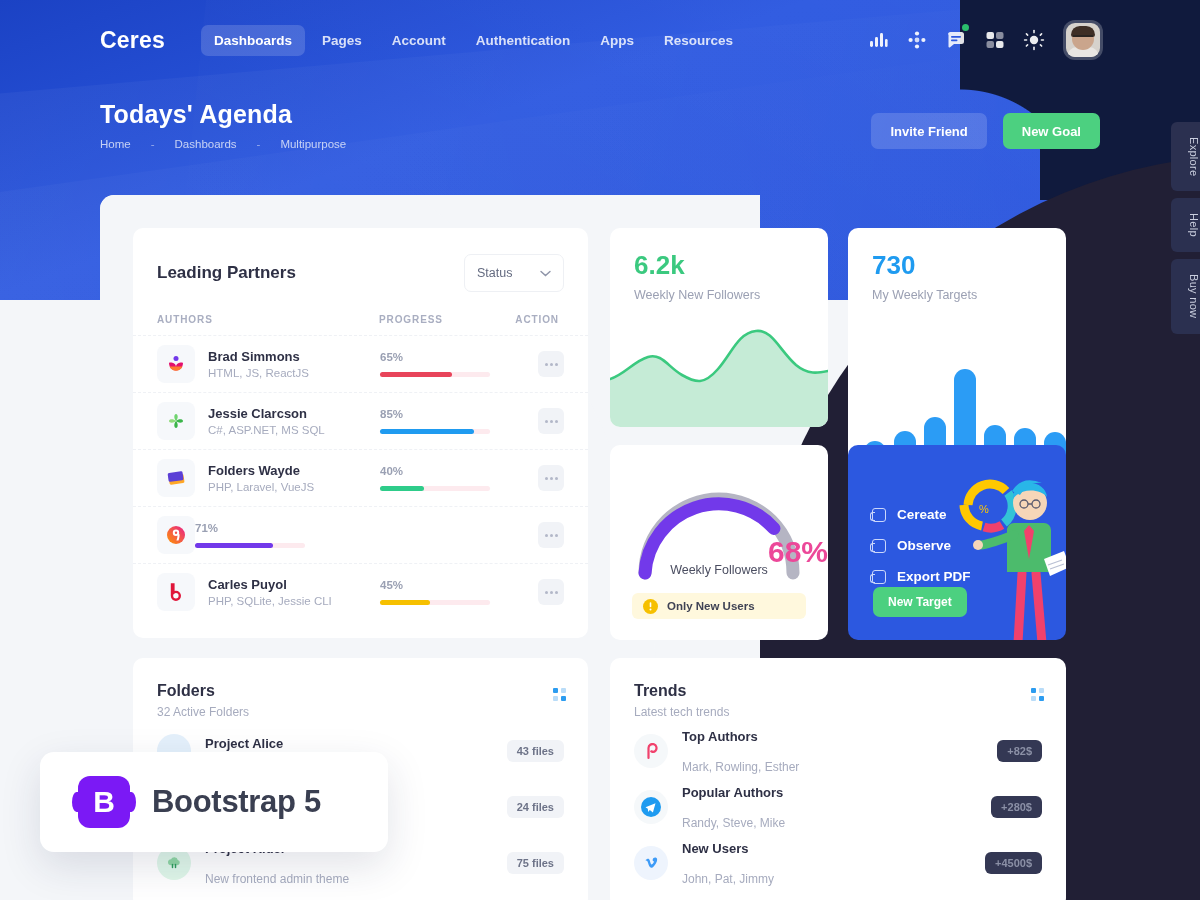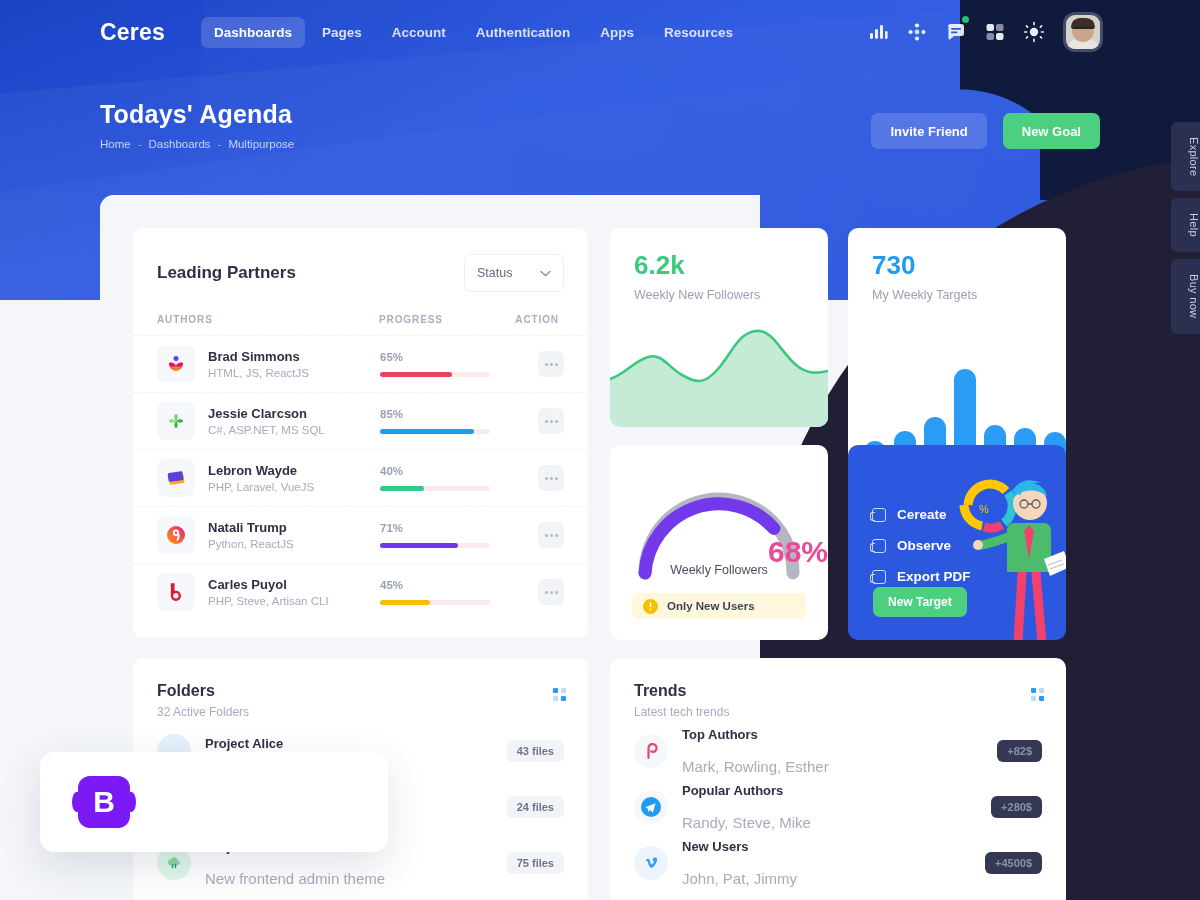--- a/index.html
+++ b/index.html
@@ -57,21 +57,21 @@
     -webkit-mask-image: radial-gradient(circle 600px at -44px 480px, #000 599px, transparent 600px);
     mask-image: radial-gradient(circle 600px at -44px 480px, #000 599px, transparent 600px);
   }
   .sheet-plain {
     position: absolute; left: 100px; top: 195px; width: 660px; height: 705px;
     background: #f4f6f9; border-top-left-radius: 14px;
   }
 
   
   .navbar {
-    position: absolute; left: 0; top: 0; width: 1200px; height: 64px;
+    position: absolute; left: 0; top: 8px; width: 1200px; height: 64px;
     display: flex; align-items: center; padding: 0 100px; z-index: 30;
   }
   .brand { color: #fff; font-size: 23px; font-weight: bold; letter-spacing: .2px; }
   .nav-links { display: flex; align-items: center; margin-left: 36px; gap: 4px; }
   .nav-link {
     color: rgba(255,255,255,.82); font-size: 13.5px; font-weight: bold;
     padding: 8px 13px; border-radius: 7px; cursor: pointer; white-space: nowrap;
   }
   .nav-link.active { background: rgba(255,255,255,.16); color: #fff; }
   .nav-right { margin-left: auto; display: flex; align-items: center; gap: 17px; }
@@ -90,21 +90,21 @@
   .avatar .body { position: absolute; left: 1px; top: 24px; width: 32px; height: 12px;
     border-radius: 10px 10px 0 0; background: #e9e6e2; }
   .dot-green {
     position: absolute; right: -2px; top: -5px; width: 7px; height: 7px;
     border-radius: 50%; background: #2ecc71;
   }
 
   
   .page-head { position: absolute; left: 100px; top: 100px; z-index: 25; }
   .page-title { color: #fff; font-size: 25px; font-weight: bold; letter-spacing: .2px; }
-  .breadcrumb { margin-top: 9px; display: flex; align-items: center; gap: 7px; }
+  .breadcrumb { margin-top: 9px; display: flex; align-items: center; gap: 20px; }
   .crumb { color: rgba(255,255,255,.72); font-size: 11.5px; }
   .crumb.sep { color: rgba(255,255,255,.5); }
 
   .head-actions {
     position: absolute; right: 100px; top: 113px; display: flex; align-items: center; gap: 16px; z-index: 25;
   }
   .search-box {
     width: 240px; height: 36px; border-radius: 7px;
     border: 1px solid rgba(255,255,255,.28); background: rgba(255,255,255,.07);
     display: flex; align-items: center; padding: 0 14px; gap: 10px;
@@ -189,21 +189,21 @@
   .sec-sub { font-size: 12px; color: #a6abbe; margin-top: 5px; }
   .grid-ico { position: absolute; right: 22px; top: 30px; display: grid;
     grid-template-columns: 5px 5px; gap: 3px; cursor: pointer; }
   .grid-ico i { width: 5px; height: 5px; background: #2c9cf0; display: block; border-radius: 1px; }
   .grid-ico i:nth-child(2), .grid-ico i:nth-child(3) { background: #b9dcf8; }
 
   .frow { display: flex; align-items: center; padding: 11px 24px; height: 56px; }
   .f-ico { width: 34px; height: 34px; border-radius: 50%; flex-shrink: 0; }
   .f-txt { margin-left: 14px; }
   .f-txt b { display: block; font-size: 13px; color: #2e3045; }
-  .f-txt span { display: block; font-size: 15px; color: #a6abbe; margin-top: 16px; }
+  .f-txt span { display: block; font-size: 12px; color: #a6abbe; margin-top: 16px; }
   .f-badge {
     margin-left: auto; font-size: 11px; font-weight: bold; color: #6d7388;
     background: #f1f3f7; border-radius: 6px; padding: 5px 10px;
   }
   .t-badge {
     margin-left: auto; font-size: 11px; font-weight: bold; color: #8b90a6;
     background: #343854; border-radius: 6px; padding: 5px 10px;
   }
 
   
@@ -412,21 +412,21 @@
   </div>
 
   <div class="prow">
     <div class="p-ico">
       <svg width="24" height="24" viewBox="0 0 24 24">
         <rect x="5" y="9" width="15" height="9" rx="1.6" fill="#ffa726" transform="rotate(-8 12 13)"></rect>
         <rect x="4" y="6" width="15" height="9" rx="1.6" fill="#5b3fd6" transform="rotate(-8 12 10)"></rect>
       </svg>
     </div>
     <div class="p-name">
-      <b>Lebron Wayde</b>
+      <b>Folders Wayde</b>
       <span>PHP, Laravel, VueJS</span>
     </div>
     <div class="p-prog">
       <div class="pct">40%</div>
       <div class="bar" style="background:#fdeaee">
         <div class="bar-in" style="width:40%;background:#2ecc8a"></div>
       </div>
     </div>
     <div class="dots-btn">
         <i></i>
@@ -442,24 +442,20 @@
             <linearGradient id="g9" x1="0" y1="1" x2="1" y2="0">
           <stop offset="0" stop-color="#ff9800"></stop>
               <stop offset="1" stop-color="#e91e8c"></stop>
         </linearGradient>
           </defs>
         <circle cx="12" cy="12" r="9" fill="url(#g9)"></circle>
         <path d="M12 6.5a3.2 3.2 0 100 6.4 3.2 3.2 0 000-6.4zm0 2a1.2 1.2 0 110 2.4 1.2 1.2 0 010-2.4z" fill="#fff"></path>
         <path d="M13.6 11.2c0 2.5-.4 4.3-1.2 6.3h2.1c.8-2.2 1.1-4 1.1-6.3z" fill="#fff"></path>
       </svg>
     </div>
-    <div class="p-name">
-      <b>Natali Trump</b>
-      <span>Python, ReactJS</span>
-    </div>
     <div class="p-prog">
       <div class="pct">71%</div>
       <div class="bar" style="background:#fdeaee">
         <div class="bar-in" style="width:71%;background:#7239ea"></div>
       </div>
     </div>
     <div class="dots-btn">
         <i></i>
         <i></i>
         <i></i>
@@ -467,21 +463,21 @@
   </div>
 
   <div class="prow">
     <div class="p-ico">
       <svg width="22" height="22" viewBox="0 0 22 22">
         <path d="M7 3.5v11.3a3.9 3.9 0 103.9-3.9c-1 0-1.9.4-2.5 1V3.5z" fill="none" stroke="#e0163a" stroke-width="2.4" stroke-linecap="round"></path>
       </svg>
     </div>
     <div class="p-name">
       <b>Carles Puyol</b>
-      <span>PHP, Steve, Artisan CLI</span>
+      <span>PHP, SQLite, Jessie CLI</span>
     </div>
     <div class="p-prog">
       <div class="pct">45%</div>
       <div class="bar" style="background:#fdeaee">
         <div class="bar-in" style="width:45%;background:#f6c000"></div>
       </div>
     </div>
     <div class="dots-btn">
         <i></i>
         <i></i>
@@ -675,13 +671,14 @@
       <span>John, Pat, Jimmy</span>
     </div>
     <div class="t-badge">+4500$</div>
   </div>
 </div>
 
 <div class="bs-card">
   <div class="bs-logo">
     <span>B</span>
   </div>
+  <div class="bs-text">Bootstrap 5</div>
 </div>
 
 </body></html>

